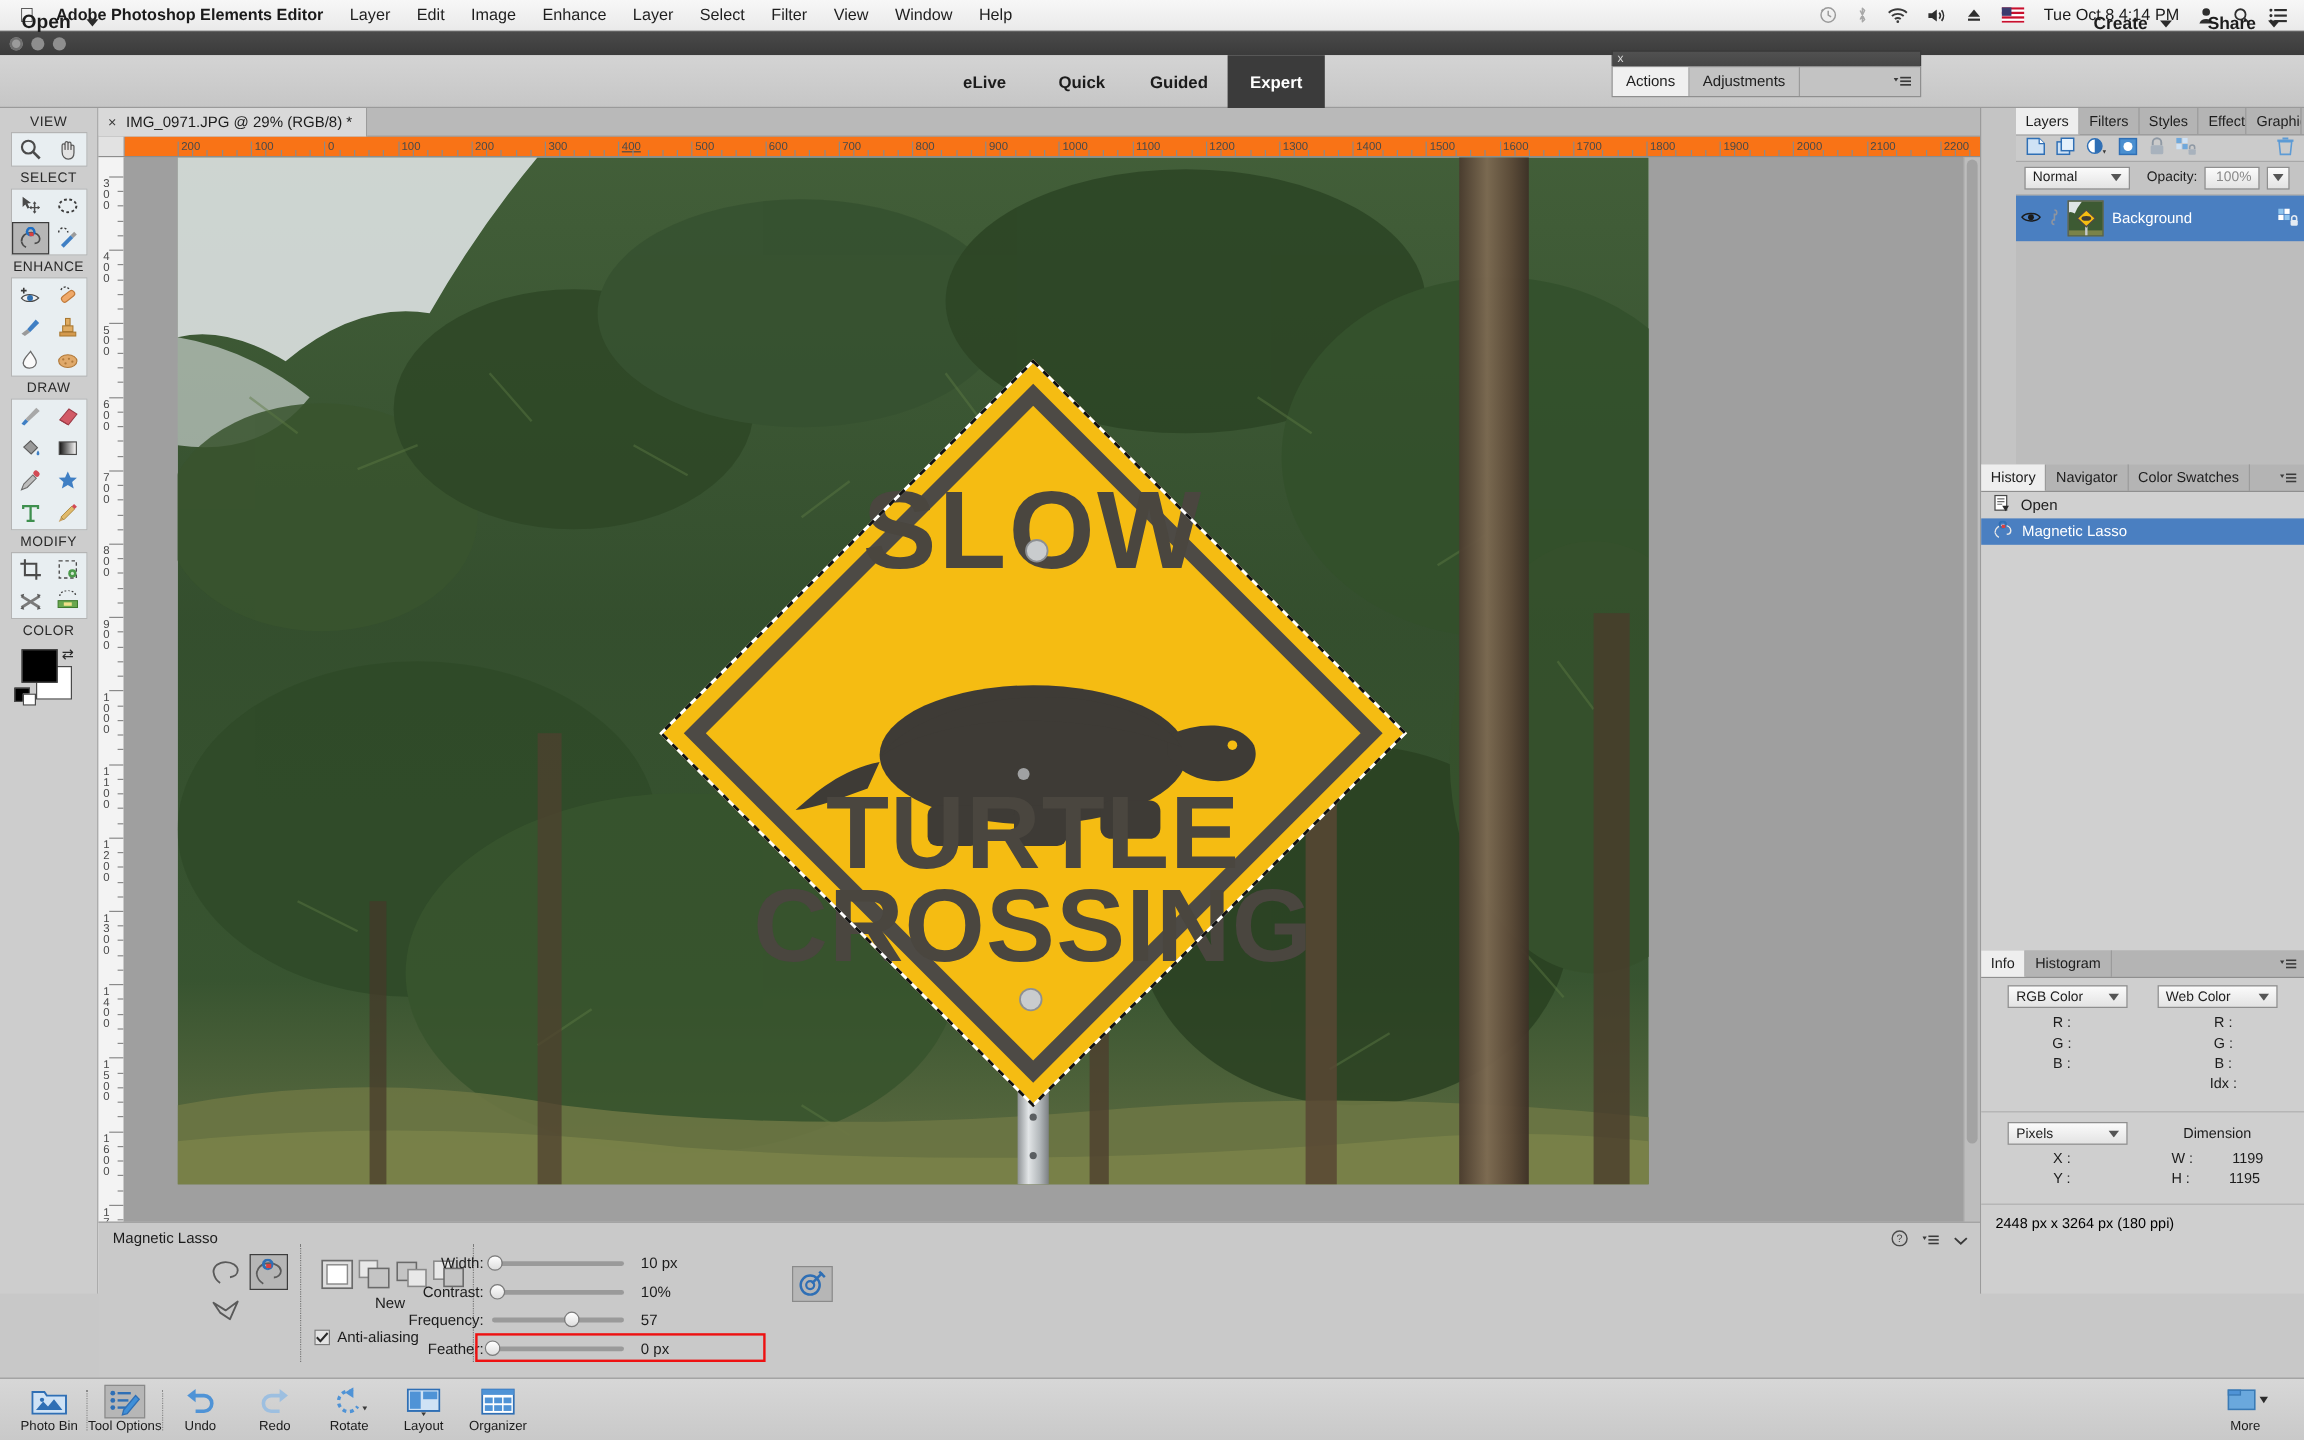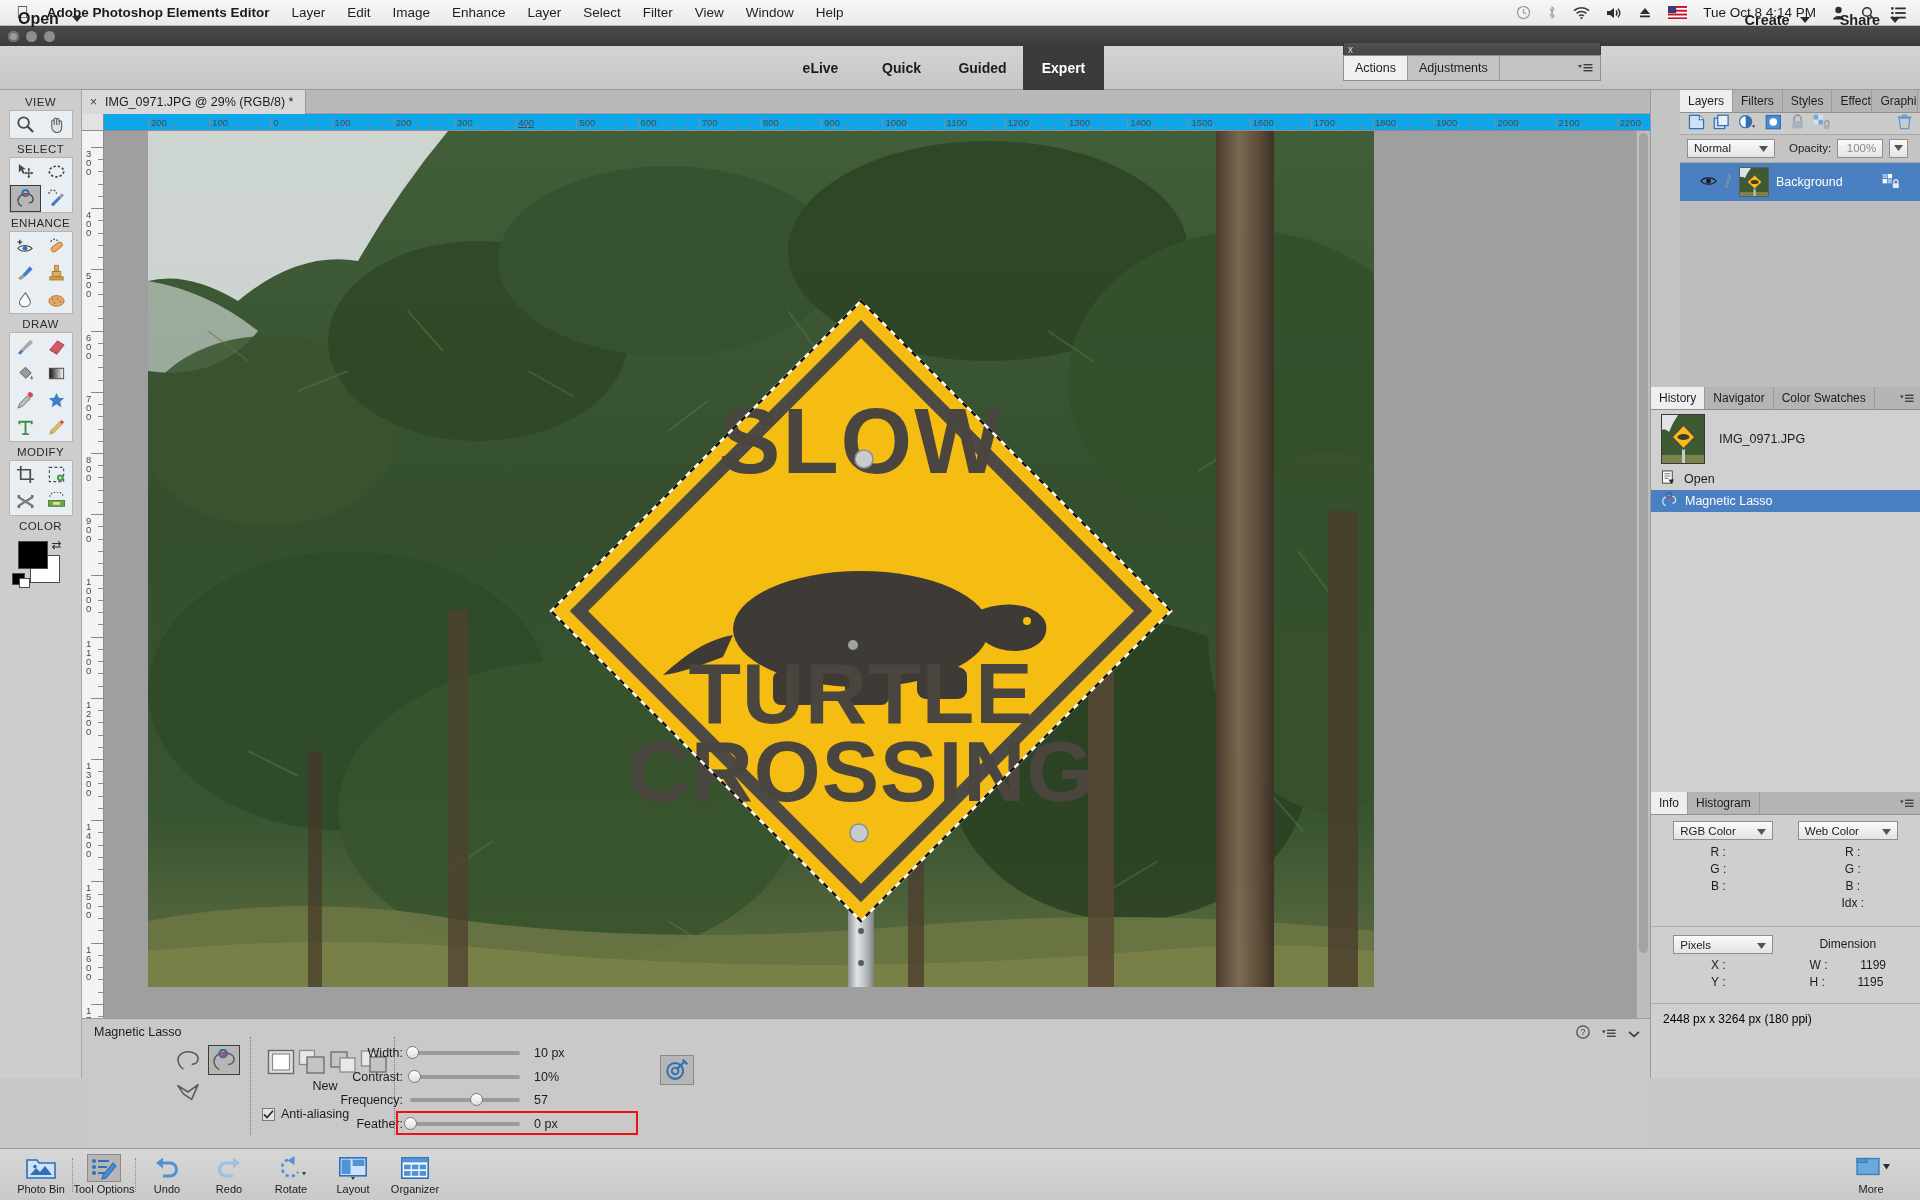--- a/index.html
+++ b/index.html
@@ -87,21 +87,21 @@
   }
   #doctab {
     position:absolute; left:0; top:0; height:24px; padding:0 12px 0 8px;
     background:#d9d9d9; border-right:1px solid #9b9b9b;
     display:flex; align-items:center; gap:8px; font-size:12.5px; color:#1c1c1c; cursor:pointer;
   }
   #doctab .x { font-size:12px; color:#3a3a3a; }
 
   
   #canvaswrap { position:absolute; left:82px; top:114px; right:270px; bottom:122px; background:#9f9f9f; }
-  #rulerH { position:absolute; left:22px; top:0; right:0; height:17px; background:#0ea5e9; border-bottom:1px solid #8d8d8d; overflow:hidden;}
+  #rulerH { position:absolute; left:22px; top:0; right:0; height:17px; background:#f97316; border-bottom:1px solid #8d8d8d; overflow:hidden;}
   #rulerV { position:absolute; left:0; top:17px; bottom:0; width:22px; background:#f3f3f3; border-right:1px solid #8d8d8d; overflow:hidden;}
   #rulerCorner { position:absolute; left:0; top:0; width:22px; height:17px; background:#e2e2e2; border-right:1px solid #8d8d8d; border-bottom:1px solid #8d8d8d;}
   .rtick { position:absolute; background:#8a8a8a; }
   .rlabel { position:absolute; font-size:9.5px; color:#4a4a4a; }
   .rlabelV { position:absolute; font-size:9.5px; color:#4a4a4a; width:11px; text-align:center; line-height:9px; letter-spacing:-0.5px;}
 
   #canvasScroll { position:absolute; left:22px; top:17px; right:14px; bottom:32px; background:#9f9f9f; overflow:hidden;}
   #photo { position:absolute; left:44px; top:0; width:1226px; height:856px; }
 
   #statusbar { position:absolute; left:22px; right:0; bottom:0; height:20px; background:#c8c8c8; border-top:1px solid #9b9b9b; display:flex; align-items:center; }
@@ -121,21 +121,21 @@
   .ptab.active { background:#eeeeee; }
   .pmenu { margin-left:auto; display:flex; align-items:center; padding:0 6px; color:#3a3a3a; font-size:10px;}
 
   #layersPanel { position:absolute; left:0; top:0; right:0; height:297px; background:#c4c4c4;margin-left:29px; }
   #layerIcons { height:22px; background:#cbcbcb; border-bottom:1px solid #a8a8a8; display:flex; align-items:center; gap:8px; padding:0 8px;}
   #blendrow { height:26px; display:flex; align-items:center; gap:6px; padding:0 7px; }
   .selbox { height:19px; background:linear-gradient(to bottom,#fbfbfb,#e3e3e3); border:1px solid #8f8f8f;
             display:flex; align-items:center; padding:0 6px; font-size:11.5px; color:#1c1c1c; cursor:pointer;}
   .selbox .cv { margin-left:auto; padding-left:8px; }
   #layerList { position:absolute; left:0; right:0; top:72px; bottom:0; background:#bdbdbd; border-top:1px solid #a8a8a8;}
-  .layerrow { height:38px; display:flex; align-items:center; gap:7px; padding:0 20px; background:#4a7fc1; color:#fff; cursor:pointer;}
+  .layerrow { height:38px; display:flex; align-items:center; gap:7px; padding:0 4px; background:#4a7fc1; color:#fff; cursor:pointer;}
   .layerrow .thumb { width:30px;height:30px;border:1px solid #5a5a5a; overflow:hidden; background:#6a8a4a;}
   .layerrow .name { font-size:12.5px; }
 
   #historyPanel { position:absolute; left:0; top:297px; right:0; height:405px; background:#c4c4c4;}
   #histList { position:absolute; left:0; right:0; top:23px; bottom:0; background:#d0d0d0;}
   .histThumbRow { height:58px; display:flex; align-items:center; gap:14px; padding:4px 10px; background:#d0d0d0; }
   .histThumbRow .th { width:44px;height:50px;border:1px solid #3a3a3a; overflow:hidden;}
   .histrow { height:22px; display:flex; align-items:center; gap:8px; padding:0 10px; font-size:12.5px; color:#1c1c1c; cursor:pointer;}
   .histrow.sel { background:#4a7fc1; color:#ffffff; }
 
@@ -1100,33 +1100,20 @@
             <g fill="#3a3a3a">
               <rect x="5" y="0.6" width="8.6" height="1.3"></rect>
               <rect x="5" y="3.6" width="8.6" height="1.3"></rect>
               <rect x="5" y="6.6" width="8.6" height="1.3"></rect>
             </g>
           </svg>
       </div>
     </div>
 
     <div id="histList">
-      <div class="histThumbRow">
-        <span class="th">
-          <svg width="44" height="50" viewBox="0 0 44 50">
-            <rect width="44" height="50" fill="#3d5a33"></rect>
-            <path d="M0 0 H16 Q10 9 7 17 Q3 13 0 15Z" fill="#dfe4e6"></path>
-            <rect x="0" y="40" width="44" height="10" fill="#7a8349"></rect>
-            <rect x="20" y="28" width="3" height="22" fill="#c6cacd"></rect>
-            <polygon points="21.5,10 33,22 21.5,34 10,22" fill="#f5bc12" stroke="#4d4a45" stroke-width="1.6"></polygon>
-            <ellipse cx="21.5" cy="22" rx="6" ry="3" fill="#3e3b36"></ellipse>
-          </svg>
-        </span>
-        <span style="font-size:12.5px;color:#1c1c1c">IMG_0971.JPG</span>
-      </div>
       <div class="histrow">
         <span>
           <svg width="15" height="15" viewBox="0 0 16 16">
               <rect x="1.6" y="1" width="10.4" height="13" fill="#ffffff" stroke="#4a4a4a" stroke-width="1.1"></rect>
               <g stroke="#6a6a6a" stroke-width="1">
                 <path d="M3.6 4 H10"></path>
                 <path d="M3.6 6.4 H10"></path>
                 <path d="M3.6 8.8 H8"></path>
               </g>
               <path d="M8 10 L14 10 L11 15 Z" fill="#2b2b2b"></path>

